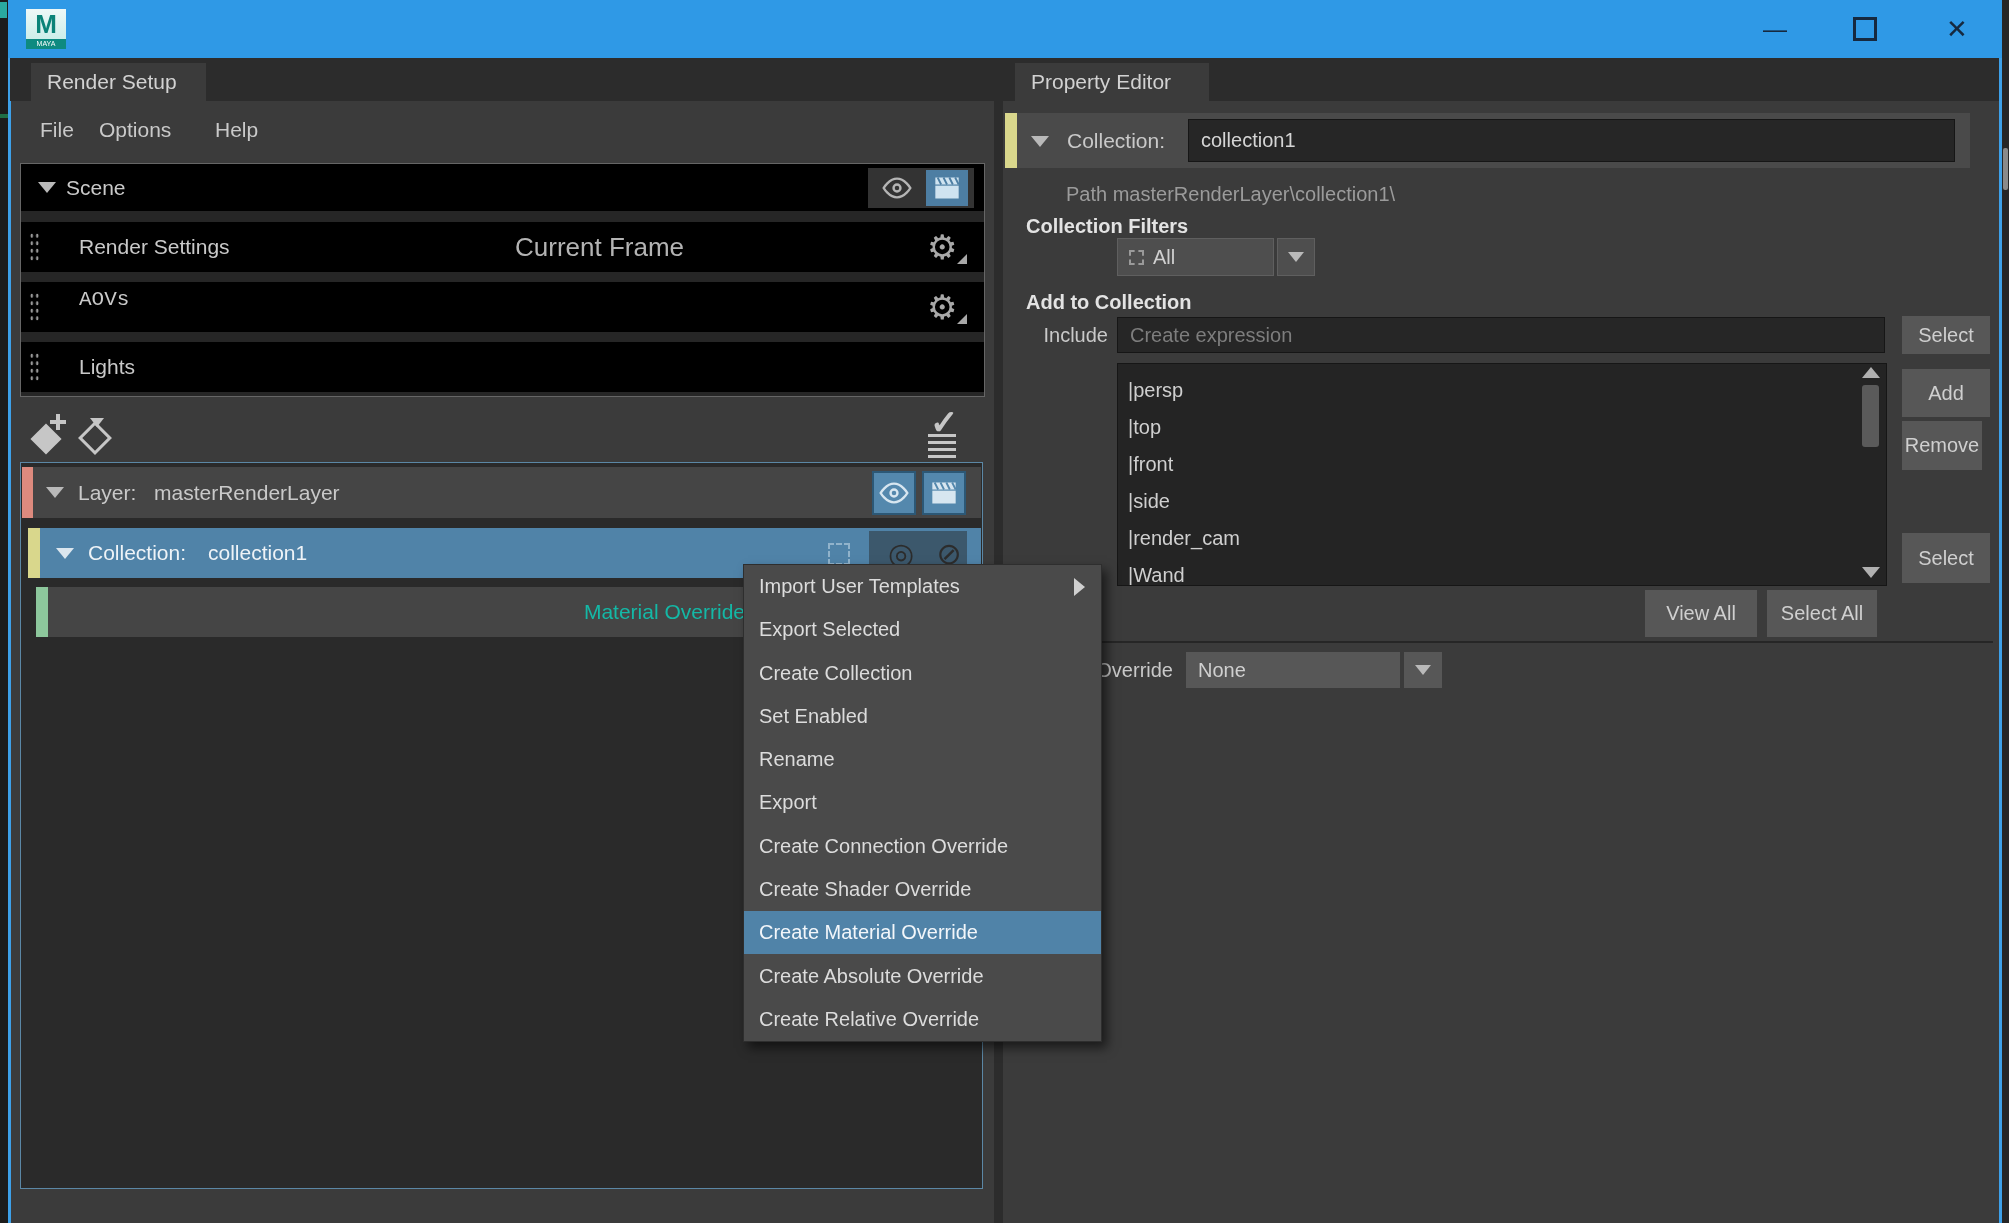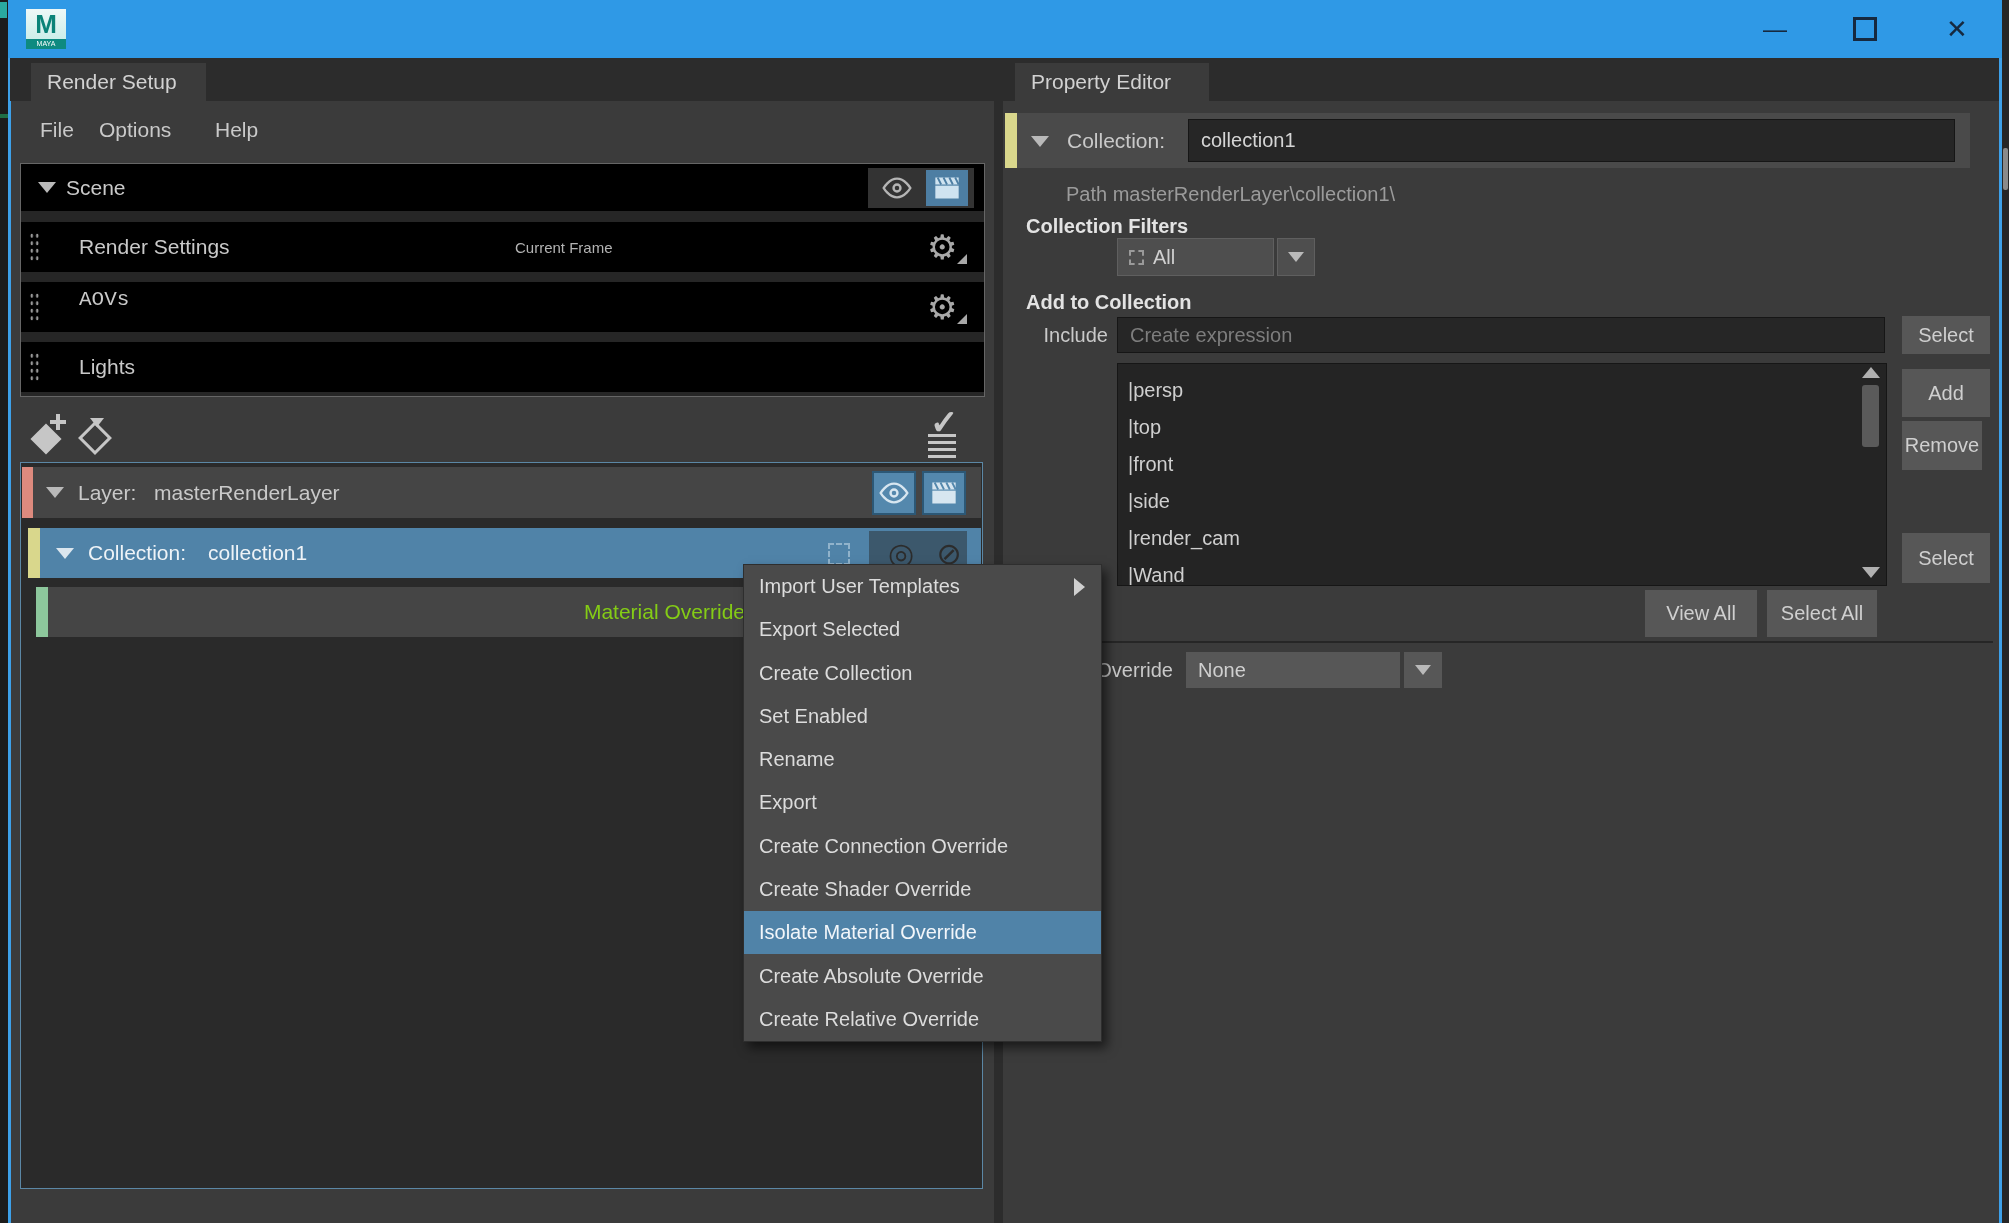--- a/index.html
+++ b/index.html
@@ -93,21 +93,21 @@
           <rect x="2" y="9" width="20" height="11" fill="#cfe3f0"></rect>
           <path d="M2 2 L22 2 L22 8 L2 8 Z" fill="#cfe3f0"></path>
           <path d="M4 2 l3 6 M9 2 l3 6 M14 2 l3 6 M19 2 l3 6" stroke="#4d7ea3" stroke-width="1.6"></path>
         </svg>
     </div>
   </div>
 
   <div class="row" style="left:21px;top:222px;width:963px;height:50px;">
     <div class="dots" style="left:8px;top:10px;"></div>
     <div class="txt" style="left:58px;top:0;height:50px;font-size:21px;">Render Settings</div>
-    <div class="txt" style="left:494px;top:0;height:50px;font-size:15px;color:#b3b3b3;">Current Frame</div>
+    <div class="txt" style="left:494px;top:0;height:50px;font-size:26px;color:#b3b3b3;">Current Frame</div>
     <div class="gear" style="left:906px;top:8px;">⚙</div>
     <div class="gear-corner" style="left:936px;top:32px;"></div>
   </div>
 
   <div class="row" style="left:21px;top:282px;width:963px;height:50px;">
     <div class="dots" style="left:8px;top:10px;"></div>
     <div class="txt" style="left:58px;top:0;height:35px;font-size:21px;font-family:Liberation Mono, monospace;">AOVs</div>
     <div class="gear" style="left:906px;top:8px;">⚙</div>
     <div class="gear-corner" style="left:936px;top:32px;"></div>
   </div>
@@ -166,21 +166,21 @@
     <div class="txt" style="left:60px;top:0;height:50px;font-size:21px;color:#eef3f7;">Collection:</div>
     <div class="txt" style="left:180px;top:0;height:50px;font-size:21px;color:#eef3f7;">collection1</div>
     <div class="cube-icon" style="left:800px;top:15px;width:22px;height:22px;border-color:rgba(225,238,246,0.45);"></div>
     <div class="abs" style="left:841px;top:3px;width:98px;height:44px;background:rgba(35,35,35,0.45);"></div>
     <div class="abs" style="left:852px;top:4px;width:42px;height:42px;display:flex;align-items:center;justify-content:center;color:#2c2c2c;font-size:30px;">◎</div>
     <div class="abs" style="left:900px;top:4px;width:42px;height:42px;display:flex;align-items:center;justify-content:center;color:#2c2c2c;font-size:30px;">⊘</div>
   </div>
 
   <div class="tree-row" style="left:36px;top:587px;width:945px;height:50px;overflow:hidden;">
     <div class="strip" style="left:0;top:0;height:50px;background:#8dc79c;"></div>
-    <div class="txt" style="left:404px;top:0;width:305px;height:50px;font-size:21px;justify-content:flex-end;color:#84cc16;">Material Override</div>
+    <div class="txt" style="left:404px;top:0;width:305px;height:50px;font-size:21px;justify-content:flex-end;color:#14b8a6;">Material Override</div>
   </div>
 
   <div class="abs" style="left:1005px;top:113px;width:965px;height:55px;background:#4a4a4a;">
     <div class="strip" style="left:0;top:0;height:55px;background:#d9d78c;"></div>
     <div class="tri-down" style="left:26px;top:23px;"></div>
     <div class="txt" style="left:62px;top:0;height:55px;font-size:21px;">Collection:</div>
     <input class="input-dark" style="left: 183px; top: 6px; width: 767px; height: 43px;" value="collection1">
   </div>
 
   <div class="txt gray" style="left:1066px;top:180px;height:28px;">Path masterRenderLayer\collection1\</div>
@@ -279,21 +279,21 @@
     <div class="menu-item">
         <span>Export</span>
       </div>
     <div class="menu-item">
         <span>Create Connection Override</span>
       </div>
     <div class="menu-item">
         <span>Create Shader Override</span>
       </div>
     <div class="menu-item hl">
-        <span>Isolate Material Override</span>
+        <span>Create Material Override</span>
       </div>
     <div class="menu-item">
         <span>Create Absolute Override</span>
       </div>
     <div class="menu-item">
         <span>Create Relative Override</span>
       </div>
   </div>
 
 </div>

